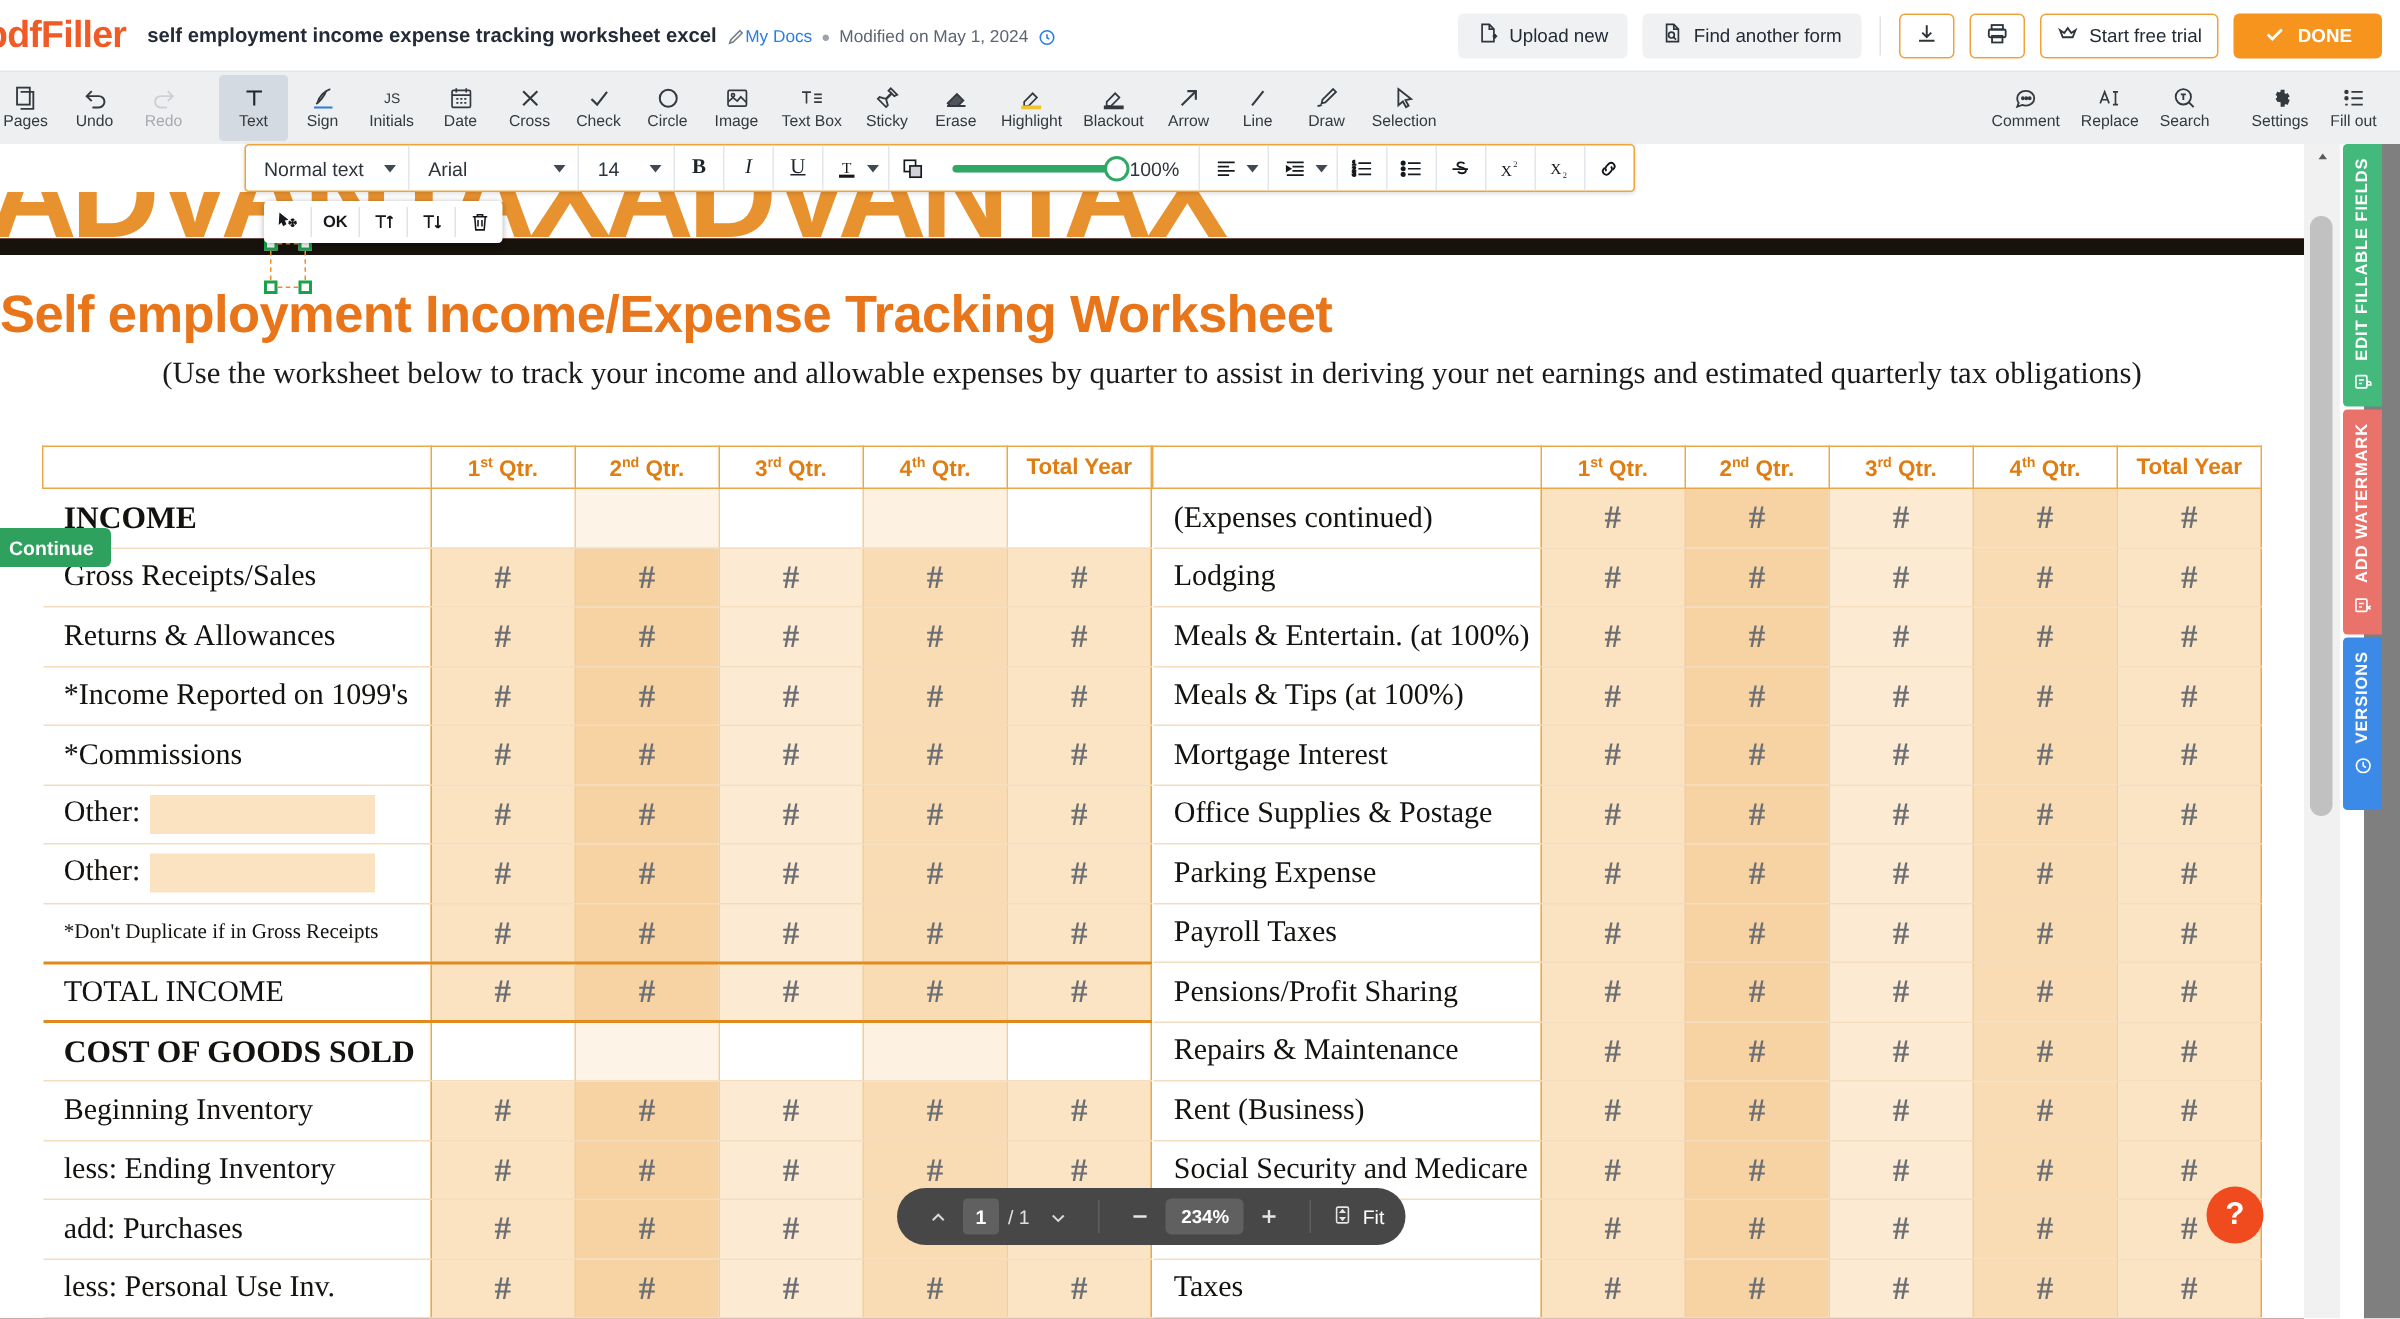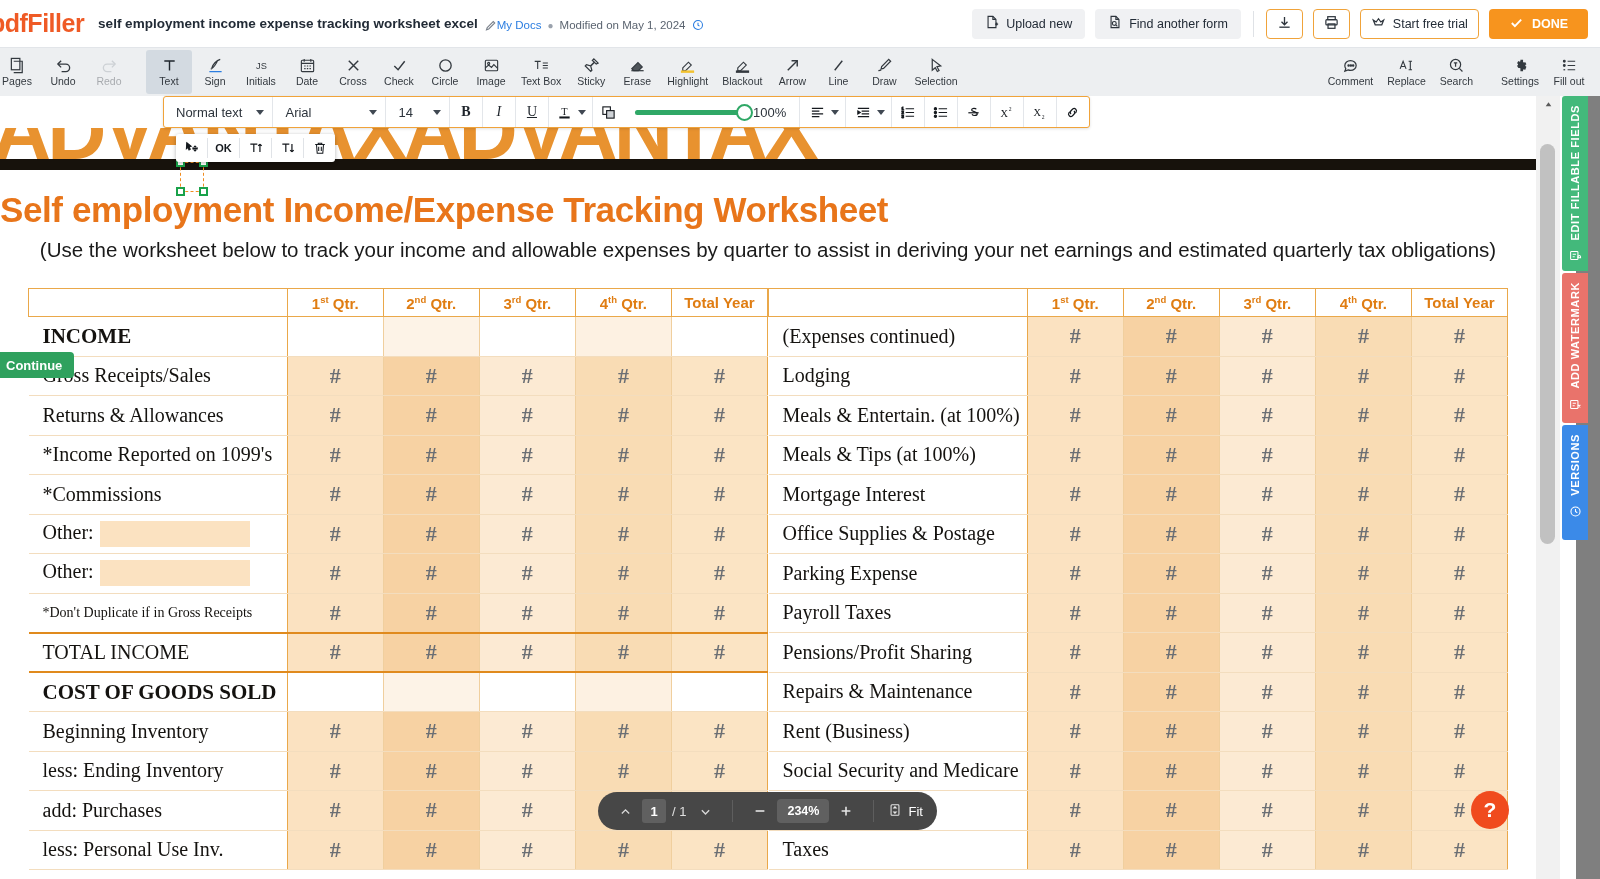--- a/index.html
+++ b/index.html
@@ -120,25 +120,25 @@
   }
   .blackbar { position:absolute; left:0; top:31px; width:1536px; height:11px; background:#17120c; }
 
   .page { position:absolute; left:0; top:42px; width:1536px; height:709px; background:#fff; }
 
   .doc-title-main {
     font-family:"Liberation Sans", sans-serif; font-weight:bold;
     font-size:35px; color:#e8751a; margin-top:20px; letter-spacing:-0.4px;
   }
   .doc-sub-main {
-    text-align:center; font-family:Liberation Sans, sans-serif; font-size:20.5px; color:#1a1a1a;
+    text-align:center; font-family:Liberation Serif, serif; font-size:20.5px; color:#1a1a1a;
     margin-top:8px; white-space:nowrap;
   }
 
-  .tables { display:flex; margin-top:26px; padding:0 28px; }
+  .tables { display:flex; margin-top:36px; padding:0 28px; }
   .tbl { flex:1; }
   table.wk { width:100%; border-collapse:collapse; table-layout:fixed; font-family:"Liberation Serif", serif; }
   table.wk col.lbl   { width:35%; }
   table.wk col.q     { width:13%; }
 
   table.wk th {
     font-family:"Liberation Sans", sans-serif; font-size:15px; font-weight:bold; color:#e07d12;
     text-align:center; height:28px; border:1px solid #eaa84a;
   }
   table.wk th.blank { border:1px solid #eaa84a; }

